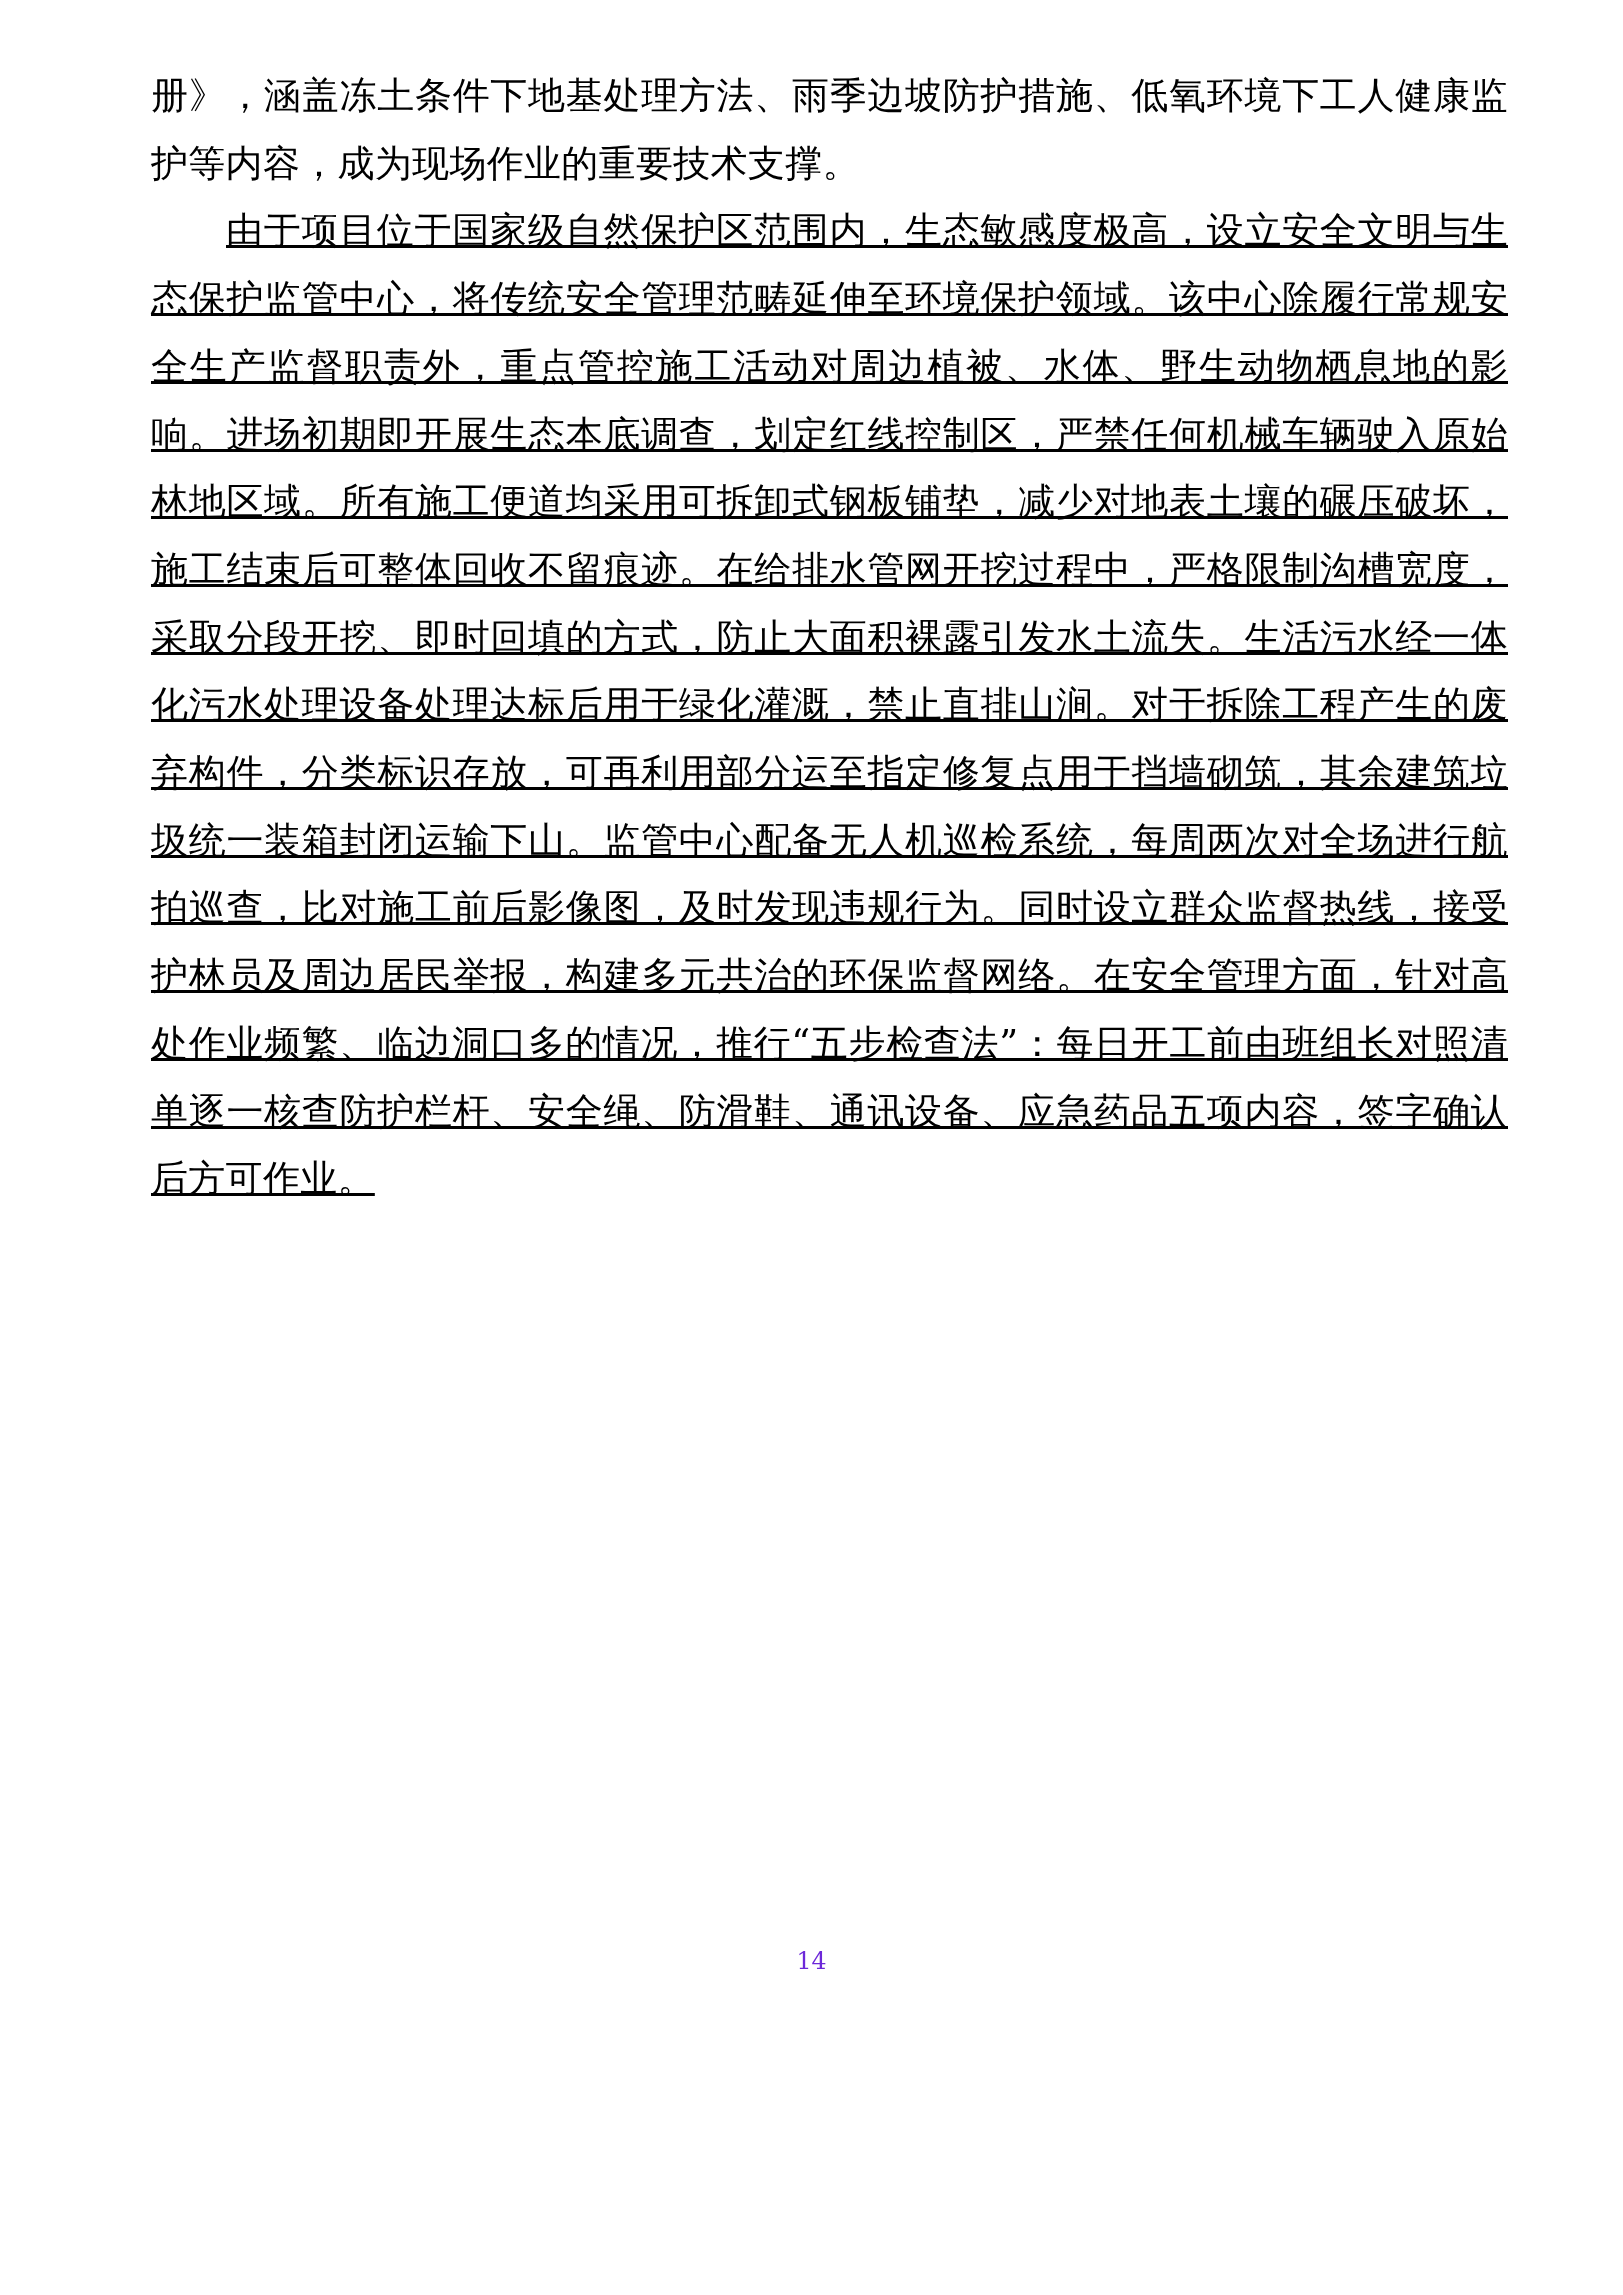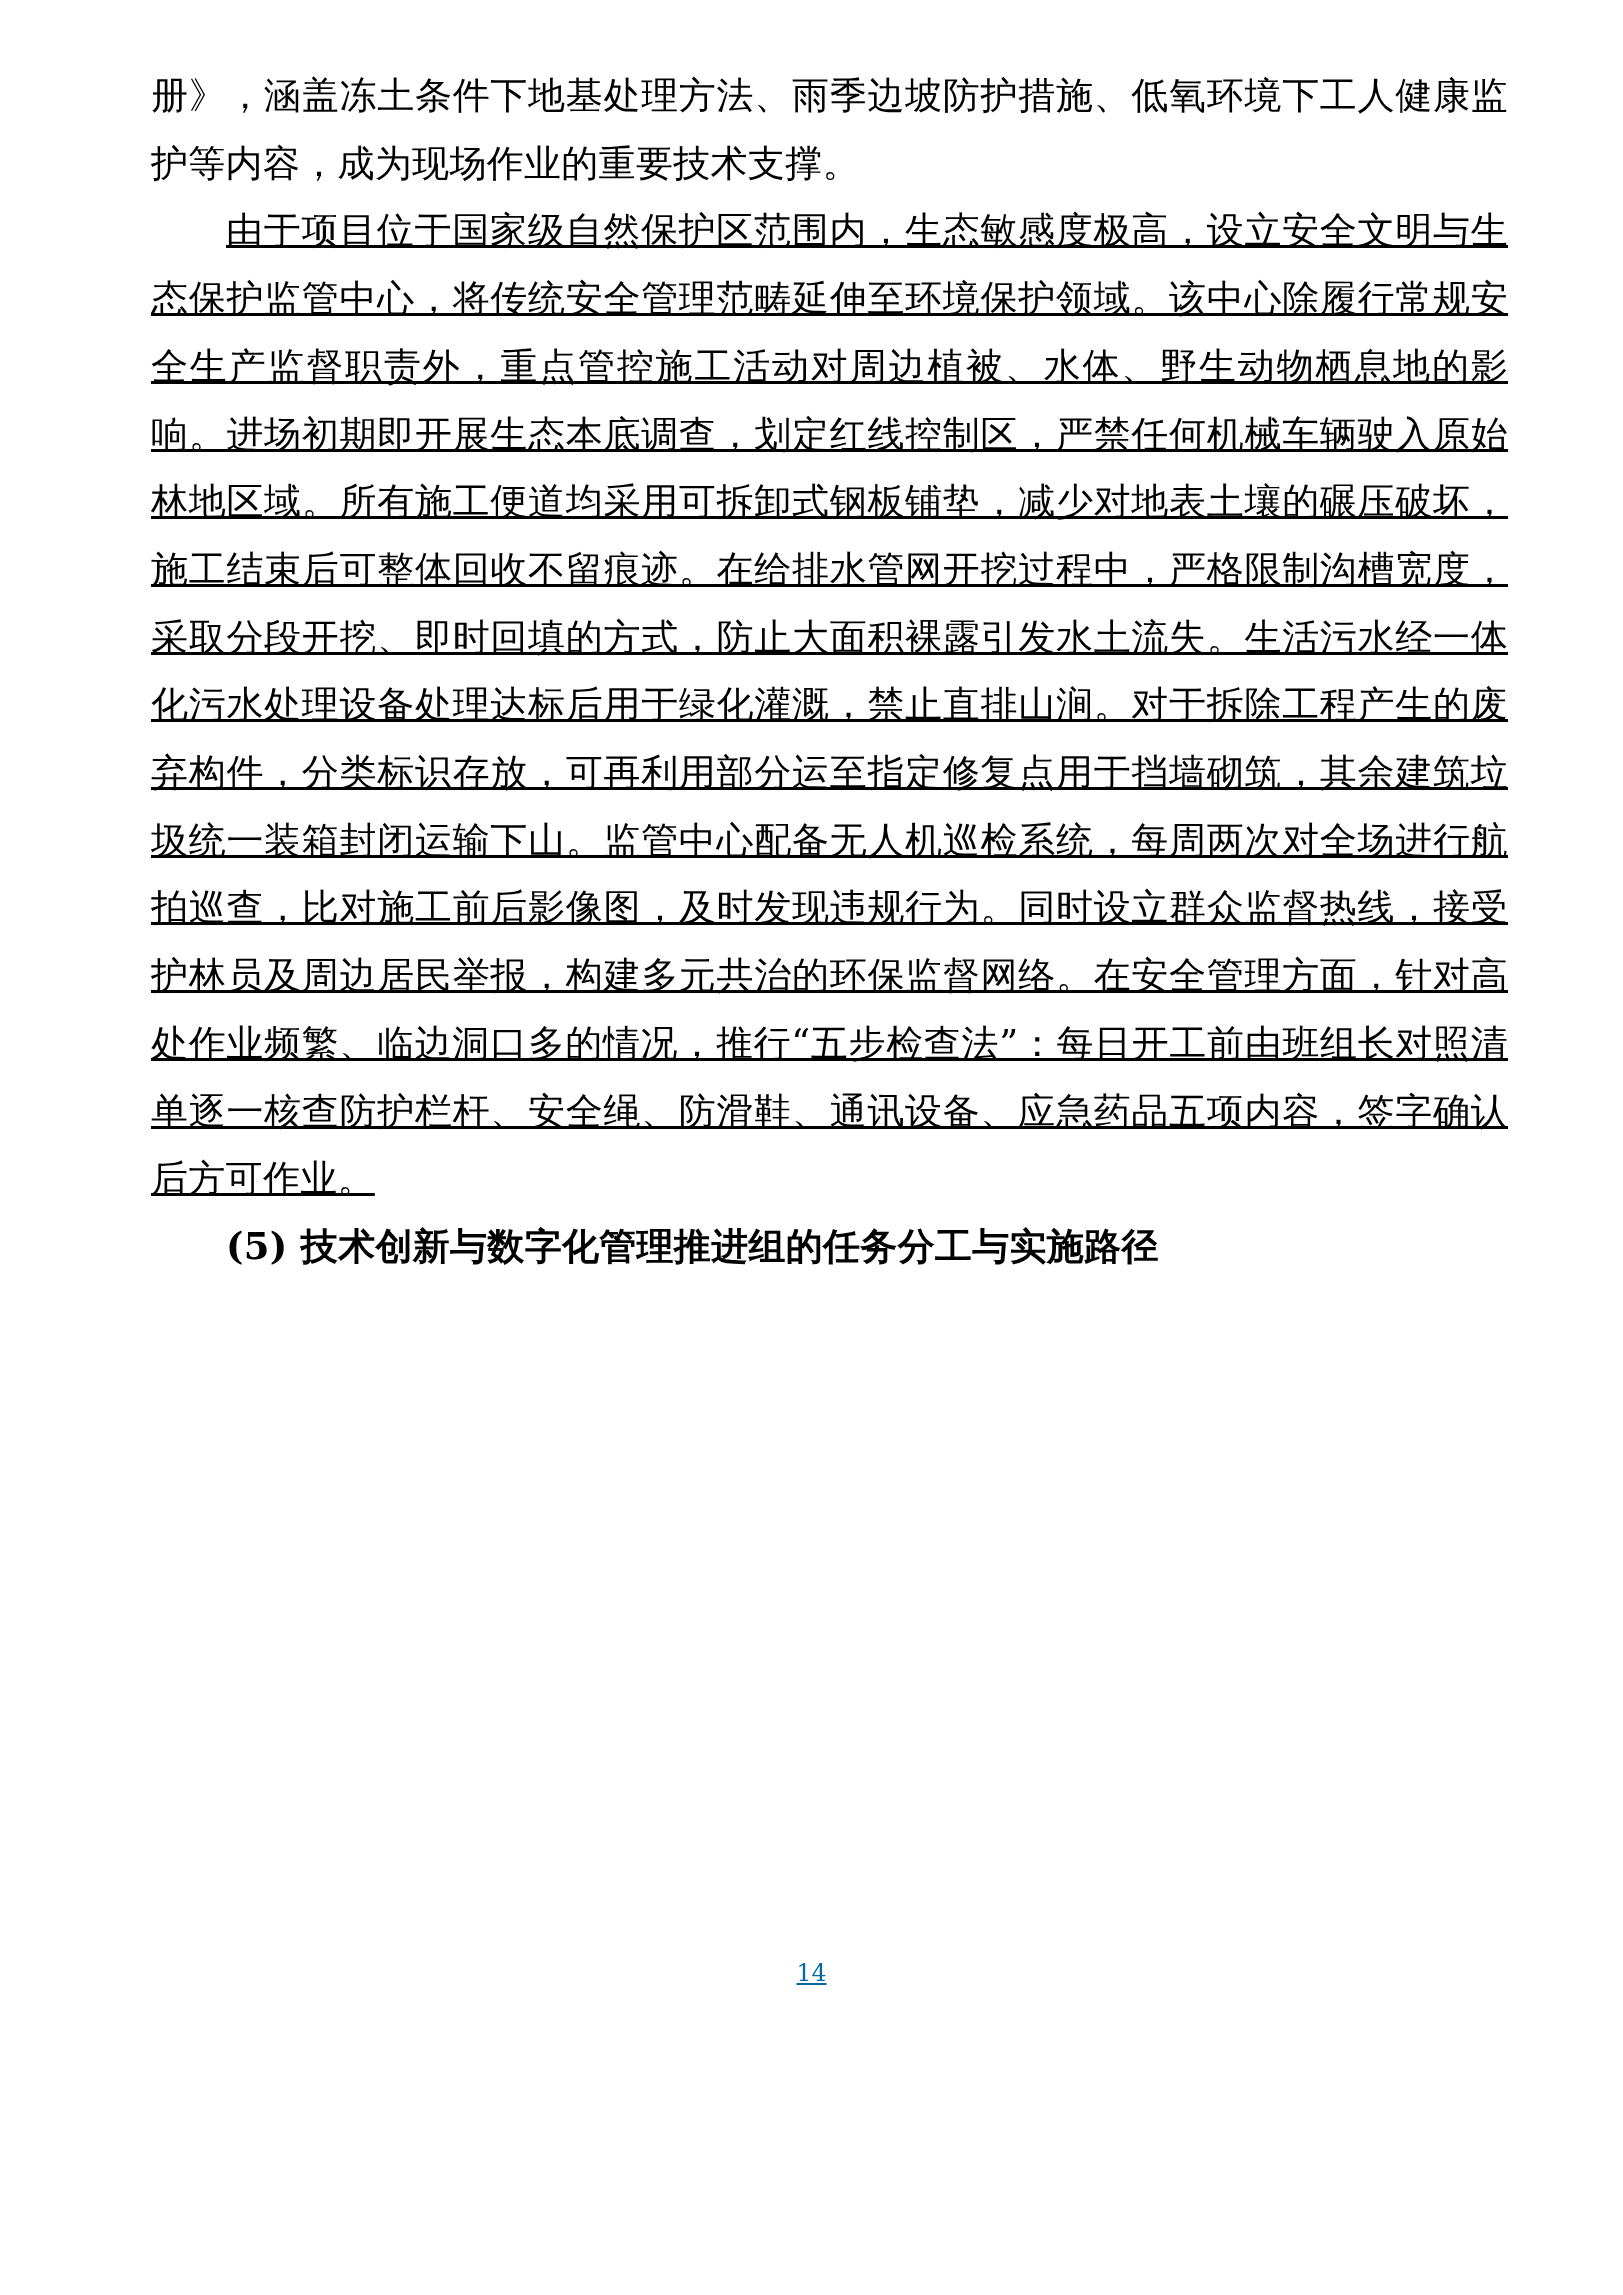--- a/index.html
+++ b/index.html
@@ -35,32 +35,30 @@
   }
   .heading-para {
     margin: 0;
     text-indent: 75px;
     font-weight: 600;
   }
   .page-number {
     position: absolute;
     left: 0;
     right: 0;
-    bottom: 48px;
+    bottom: 60px;
     text-align: center;
     font-size: 23.6px;
     font-family: "DejaVu Serif", "Liberation Serif", serif;
-    color: #0369a1;
-    text-decoration: underline;
+    color: #6d28d9;
   }
 </style>
 </head>
 <body>
 
 <div class="page">
   <div class="body-text">
     <p class="para">册》，涵盖冻土条件下地基处理方法、雨季边坡防护措施、低氧环境下工人健康监护等内容，成为现场作业的重要技术支撑。</p>
     <p class="para-indent">由于项目位于国家级自然保护区范围内，生态敏感度极高，设立安全文明与生态保护监管中心，将传统安全管理范畴延伸至环境保护领域。该中心除履行常规安全生产监督职责外，重点管控施工活动对周边植被、水体、野生动物栖息地的影响。进场初期即开展生态本底调查，划定红线控制区，严禁任何机械车辆驶入原始林地区域。所有施工便道均采用可拆卸式钢板铺垫，减少对地表土壤的碾压破坏，施工结束后可整体回收不留痕迹。在给排水管网开挖过程中，严格限制沟槽宽度，采取分段开挖、即时回填的方式，防止大面积裸露引发水土流失。生活污水经一体化污水处理设备处理达标后用于绿化灌溉，禁止直排山涧。对于拆除工程产生的废弃构件，分类标识存放，可再利用部分运至指定修复点用于挡墙砌筑，其余建筑垃圾统一装箱封闭运输下山。监管中心配备无人机巡检系统，每周两次对全场进行航拍巡查，比对施工前后影像图，及时发现违规行为。同时设立群众监督热线，接受护林员及周边居民举报，构建多元共治的环保监督网络。在安全管理方面，针对高处作业频繁、临边洞口多的情况，推行“五步检查法”：每日开工前由班组长对照清单逐一核查防护栏杆、安全绳、防滑鞋、通讯设备、应急药品五项内容，签字确认后方可作业。</p>
-    <p class="heading-para">(5) 技术创新与数字化管理推进组的任务分工与实施路径</p>
   </div>
   <div class="page-number">14</div>
 </div>
 
 
 </body></html>

